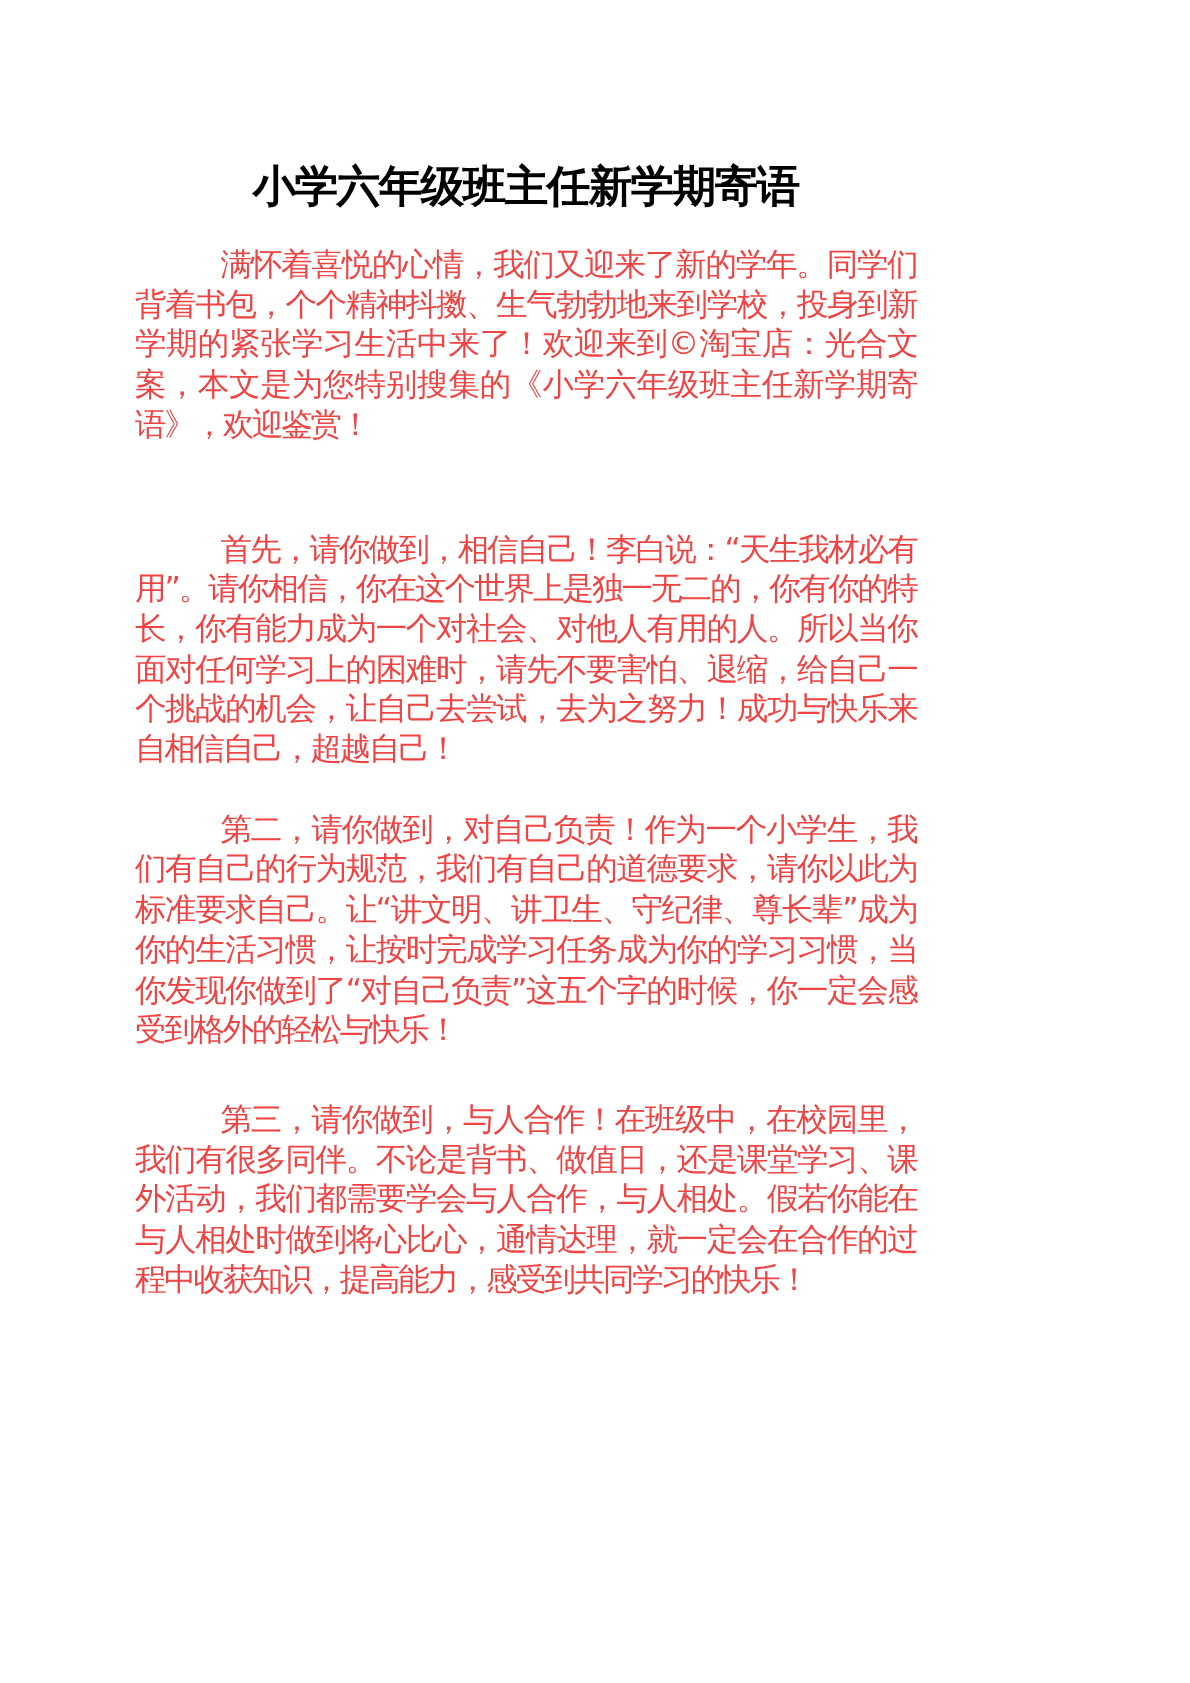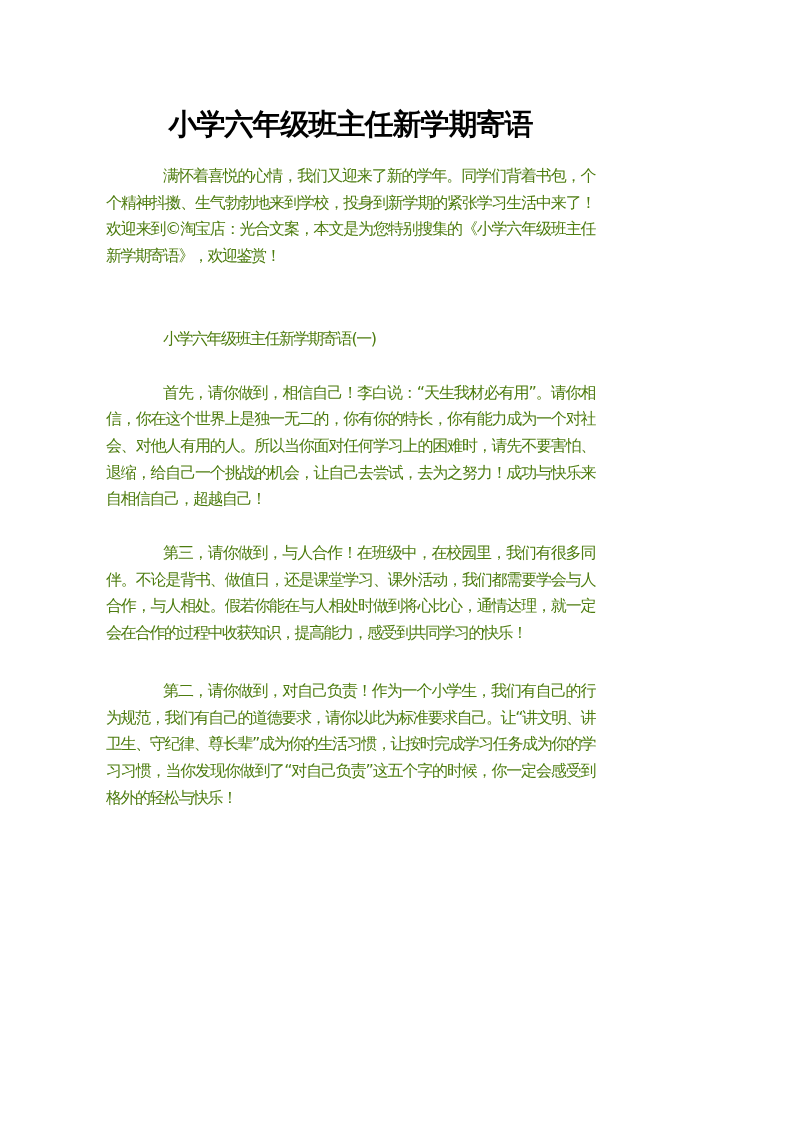--- a/index.html
+++ b/index.html
@@ -20,47 +20,46 @@
   .doc-title {
     margin: 0 0 18px 0;
     font-size: 29px;
     line-height: 41px;
     font-weight: 700;
     text-align: center;
     color: #000000;
     letter-spacing: -1px;
   }
   .para {
-    margin: 16px;
-    font-size: 16px;
+    margin: 0;
+    font-size: 21px;
     line-height: 26.7px;
-    color: #4d7c0f;
+    color: #ef4444;
     text-align: justify;
     text-indent: 57px;
     letter-spacing: -1.5px;
     word-break: break-all;
   }
   .gap-56 { margin-bottom: 56px; }
   .gap-33 { margin-bottom: 33px; }
   .gap-31 { margin-bottom: 31px; }
   .gap-27 { margin-bottom: 27px; }
 </style>
 </head>
 <body>
 
 <div class="page">
 
   <h1 class="doc-title">小学六年级班主任新学期寄语</h1>
 
   <p class="para gap-56">满怀着喜悦的心情，我们又迎来了新的学年。同学们背着书包，个个精神抖擞、生气勃勃地来到学校，投身到新学期的紧张学习生活中来了！欢迎来到©淘宝店：光合文案，本文是为您特别搜集的《小学六年级班主任新学期寄语》，欢迎鉴赏！</p>
 
-  <p class="para gap-27">小学六年级班主任新学期寄语(一)</p>
 
 
 
   <p class="para gap-27">首先，请你做到，相信自己！李白说：“天生我材必有用”。请你相信，你在这个世界上是独一无二的，你有你的特长，你有能力成为一个对社会、对他人有用的人。所以当你面对任何学习上的困难时，请先不要害怕、退缩，给自己一个挑战的机会，让自己去尝试，去为之努力！成功与快乐来自相信自己，超越自己！</p>
 
+  <p class="para gap-33">第二，请你做到，对自己负责！作为一个小学生，我们有自己的行为规范，我们有自己的道德要求，请你以此为标准要求自己。让“讲文明、讲卫生、守纪律、尊长辈”成为你的生活习惯，让按时完成学习任务成为你的学习习惯，当你发现你做到了“对自己负责”这五个字的时候，你一定会感受到格外的轻松与快乐！</p>
+
   <p class="para gap-31">第三，请你做到，与人合作！在班级中，在校园里，我们有很多同伴。不论是背书、做值日，还是课堂学习、课外活动，我们都需要学会与人合作，与人相处。假若你能在与人相处时做到将心比心，通情达理，就一定会在合作的过程中收获知识，提高能力，感受到共同学习的快乐！</p>
-
-  <p class="para gap-33">第二，请你做到，对自己负责！作为一个小学生，我们有自己的行为规范，我们有自己的道德要求，请你以此为标准要求自己。让“讲文明、讲卫生、守纪律、尊长辈”成为你的生活习惯，让按时完成学习任务成为你的学习习惯，当你发现你做到了“对自己负责”这五个字的时候，你一定会感受到格外的轻松与快乐！</p>
 
 
 </div>
 
 </body></html>

